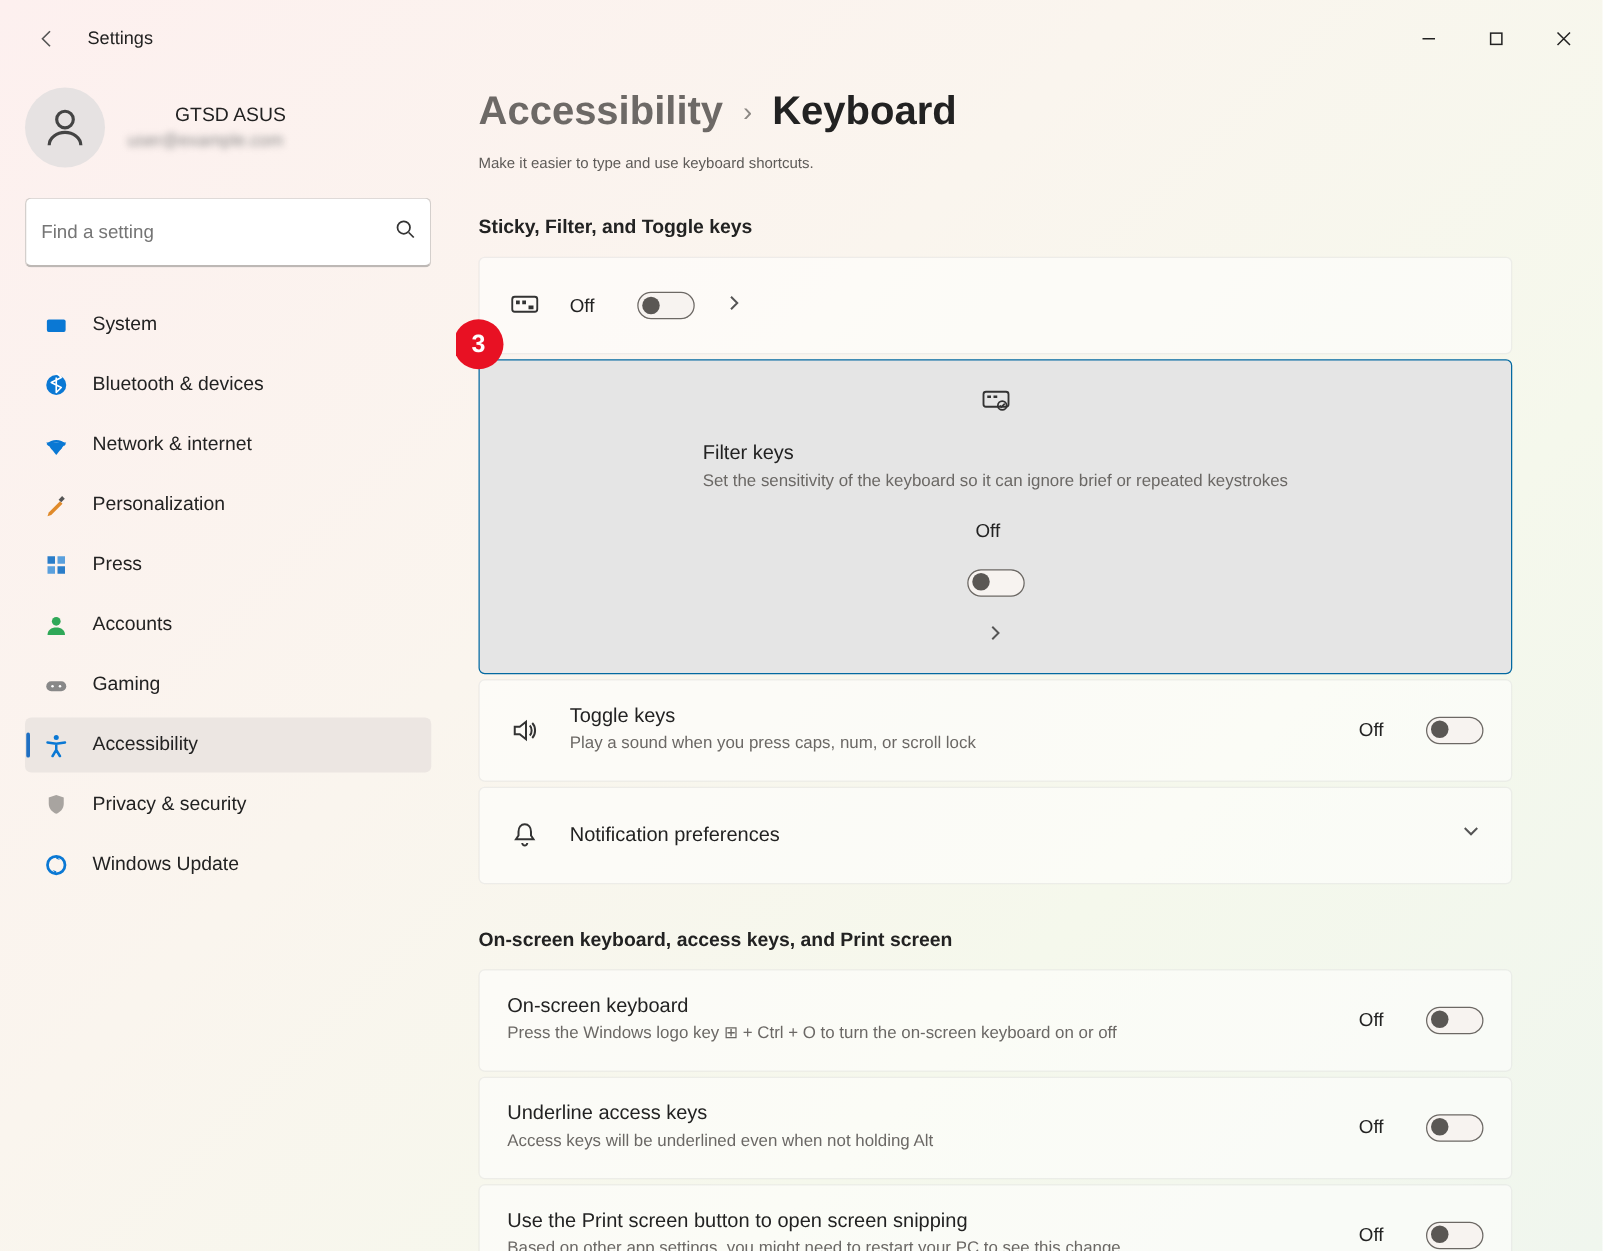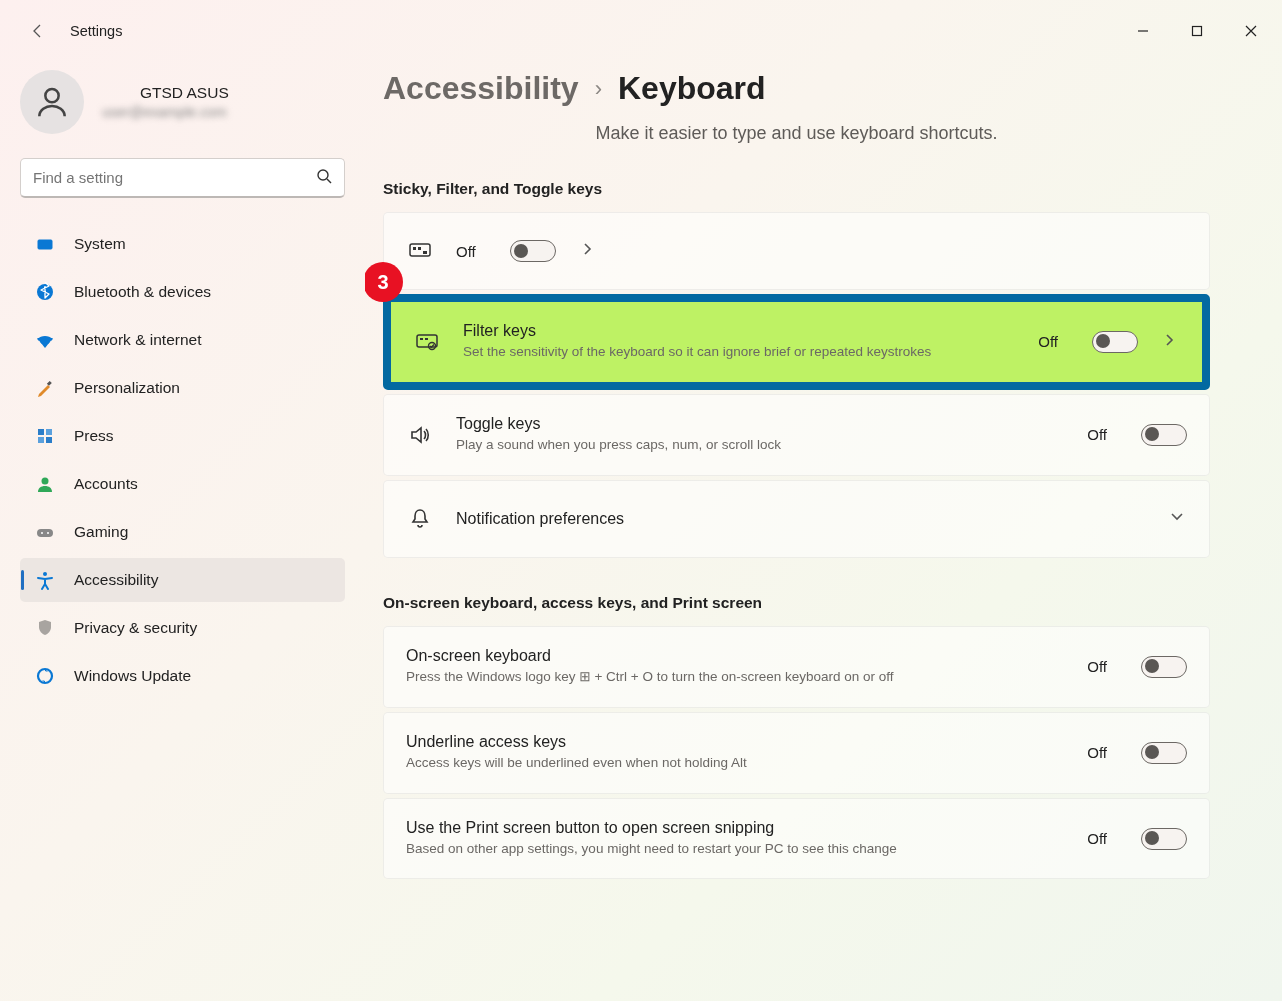--- a/index.html
+++ b/index.html
@@ -27,21 +27,21 @@
 .sidebar { width: 365px; padding: 20px 20px 0 20px; }
 .profile { display: flex; align-items: center; gap: 18px; margin-bottom: 24px; }
 .avatar {
   width: 64px; height: 64px; border-radius: 50%; background: #e6e2e2;
   display: flex; align-items: center; justify-content: center;
 }
 .profile-text .name { font-size: 15.5px; font-weight: 400; color: #222; margin-left: 38px; }
 .profile-text .email { font-size: 14px; color: #888; filter: blur(3px); margin-top: 2px; }
 .searchbox {
   display: flex; align-items: center; background: #fff; border: 1px solid #d4cfcc;
-  border-radius: 5px; height: 40px; padding: 0 12px; margin-bottom: 24px;
+  border-radius: 5px; height: 56px; padding: 0 12px; margin-bottom: 24px;
   border-bottom: 2px solid #bdb8b5;
 }
 .searchbox input {
   flex: 1; border: none; outline: none; background: transparent; font-size: 15px; color: #444;
 }
 .searchbox .sicon { color: #333; }
 .navlist { list-style: none; }
 .navitem {
   display: flex; align-items: center; gap: 18px; height: 44px; padding: 0 14px;
   border-radius: 5px; cursor: pointer; font-size: 15.5px; color: #222;
@@ -50,30 +50,30 @@
 .navitem.active { background: #ece6e2; }
 .navitem.active::before {
   content: ""; position: absolute; left: 1px; top: 12px; bottom: 12px; width: 3px;
   background: #1f6fc2; border-radius: 3px;
 }
 .navicon { width: 22px; height: 22px; display: flex; align-items: center; justify-content: center; }
 .main { flex: 1; padding: 20px 72px 0 18px; overflow-y: auto; }
 .breadcrumb { display: flex; align-items: center; gap: 16px; font-size: 32px; font-weight: 600; color: #222; }
 .breadcrumb .parent { color: #6d6966; font-weight: 600; }
 .breadcrumb .chev { color: #8c8884; font-size: 22px; font-weight: normal; }
-.subtitle { font-size: 18px; color: #5e5b58; margin-top: 16px; margin-bottom: 12px; text-align: center; }
+.subtitle { font-size: 12px; color: #5e5b58; margin-top: 16px; margin-bottom: 12px; }
 .section-title { font-size: 15.5px; font-weight: 600; color: #222; margin-bottom: 14px; margin-top: 36px; }
 .card-group { display: flex; flex-direction: column; gap: 4px; position: relative; }
 .card {
   background: rgba(255,255,255,0.55); border: 1px solid rgba(0,0,0,0.06);
   border-radius: 5px; padding: 20px 22px; display: flex; align-items: center; gap: 22px;
   min-height: 78px;
 }
 .card.highlighted {
-  border: 8px solid #0369a1; background: #bef264;
+  border: 1px solid #0369a1; background: #e5e5e5; flex-direction: column;
 }
 .cicon { width: 28px; display: flex; align-items: center; justify-content: center; color: #333; }
 .ctext { flex: 1; }
 .ctitle { font-size: 16px; color: #222; }
 .cdesc { font-size: 13.5px; color: #6b6865; margin-top: 3px; line-height: 1.4; }
 .cstate { font-size: 15px; color: #222; margin-right: 12px; }
 .toggle {
   width: 46px; height: 22px; border-radius: 11px; border: 1.5px solid #6c6864;
   position: relative; background: #f7f3f0; cursor: pointer;
 }

